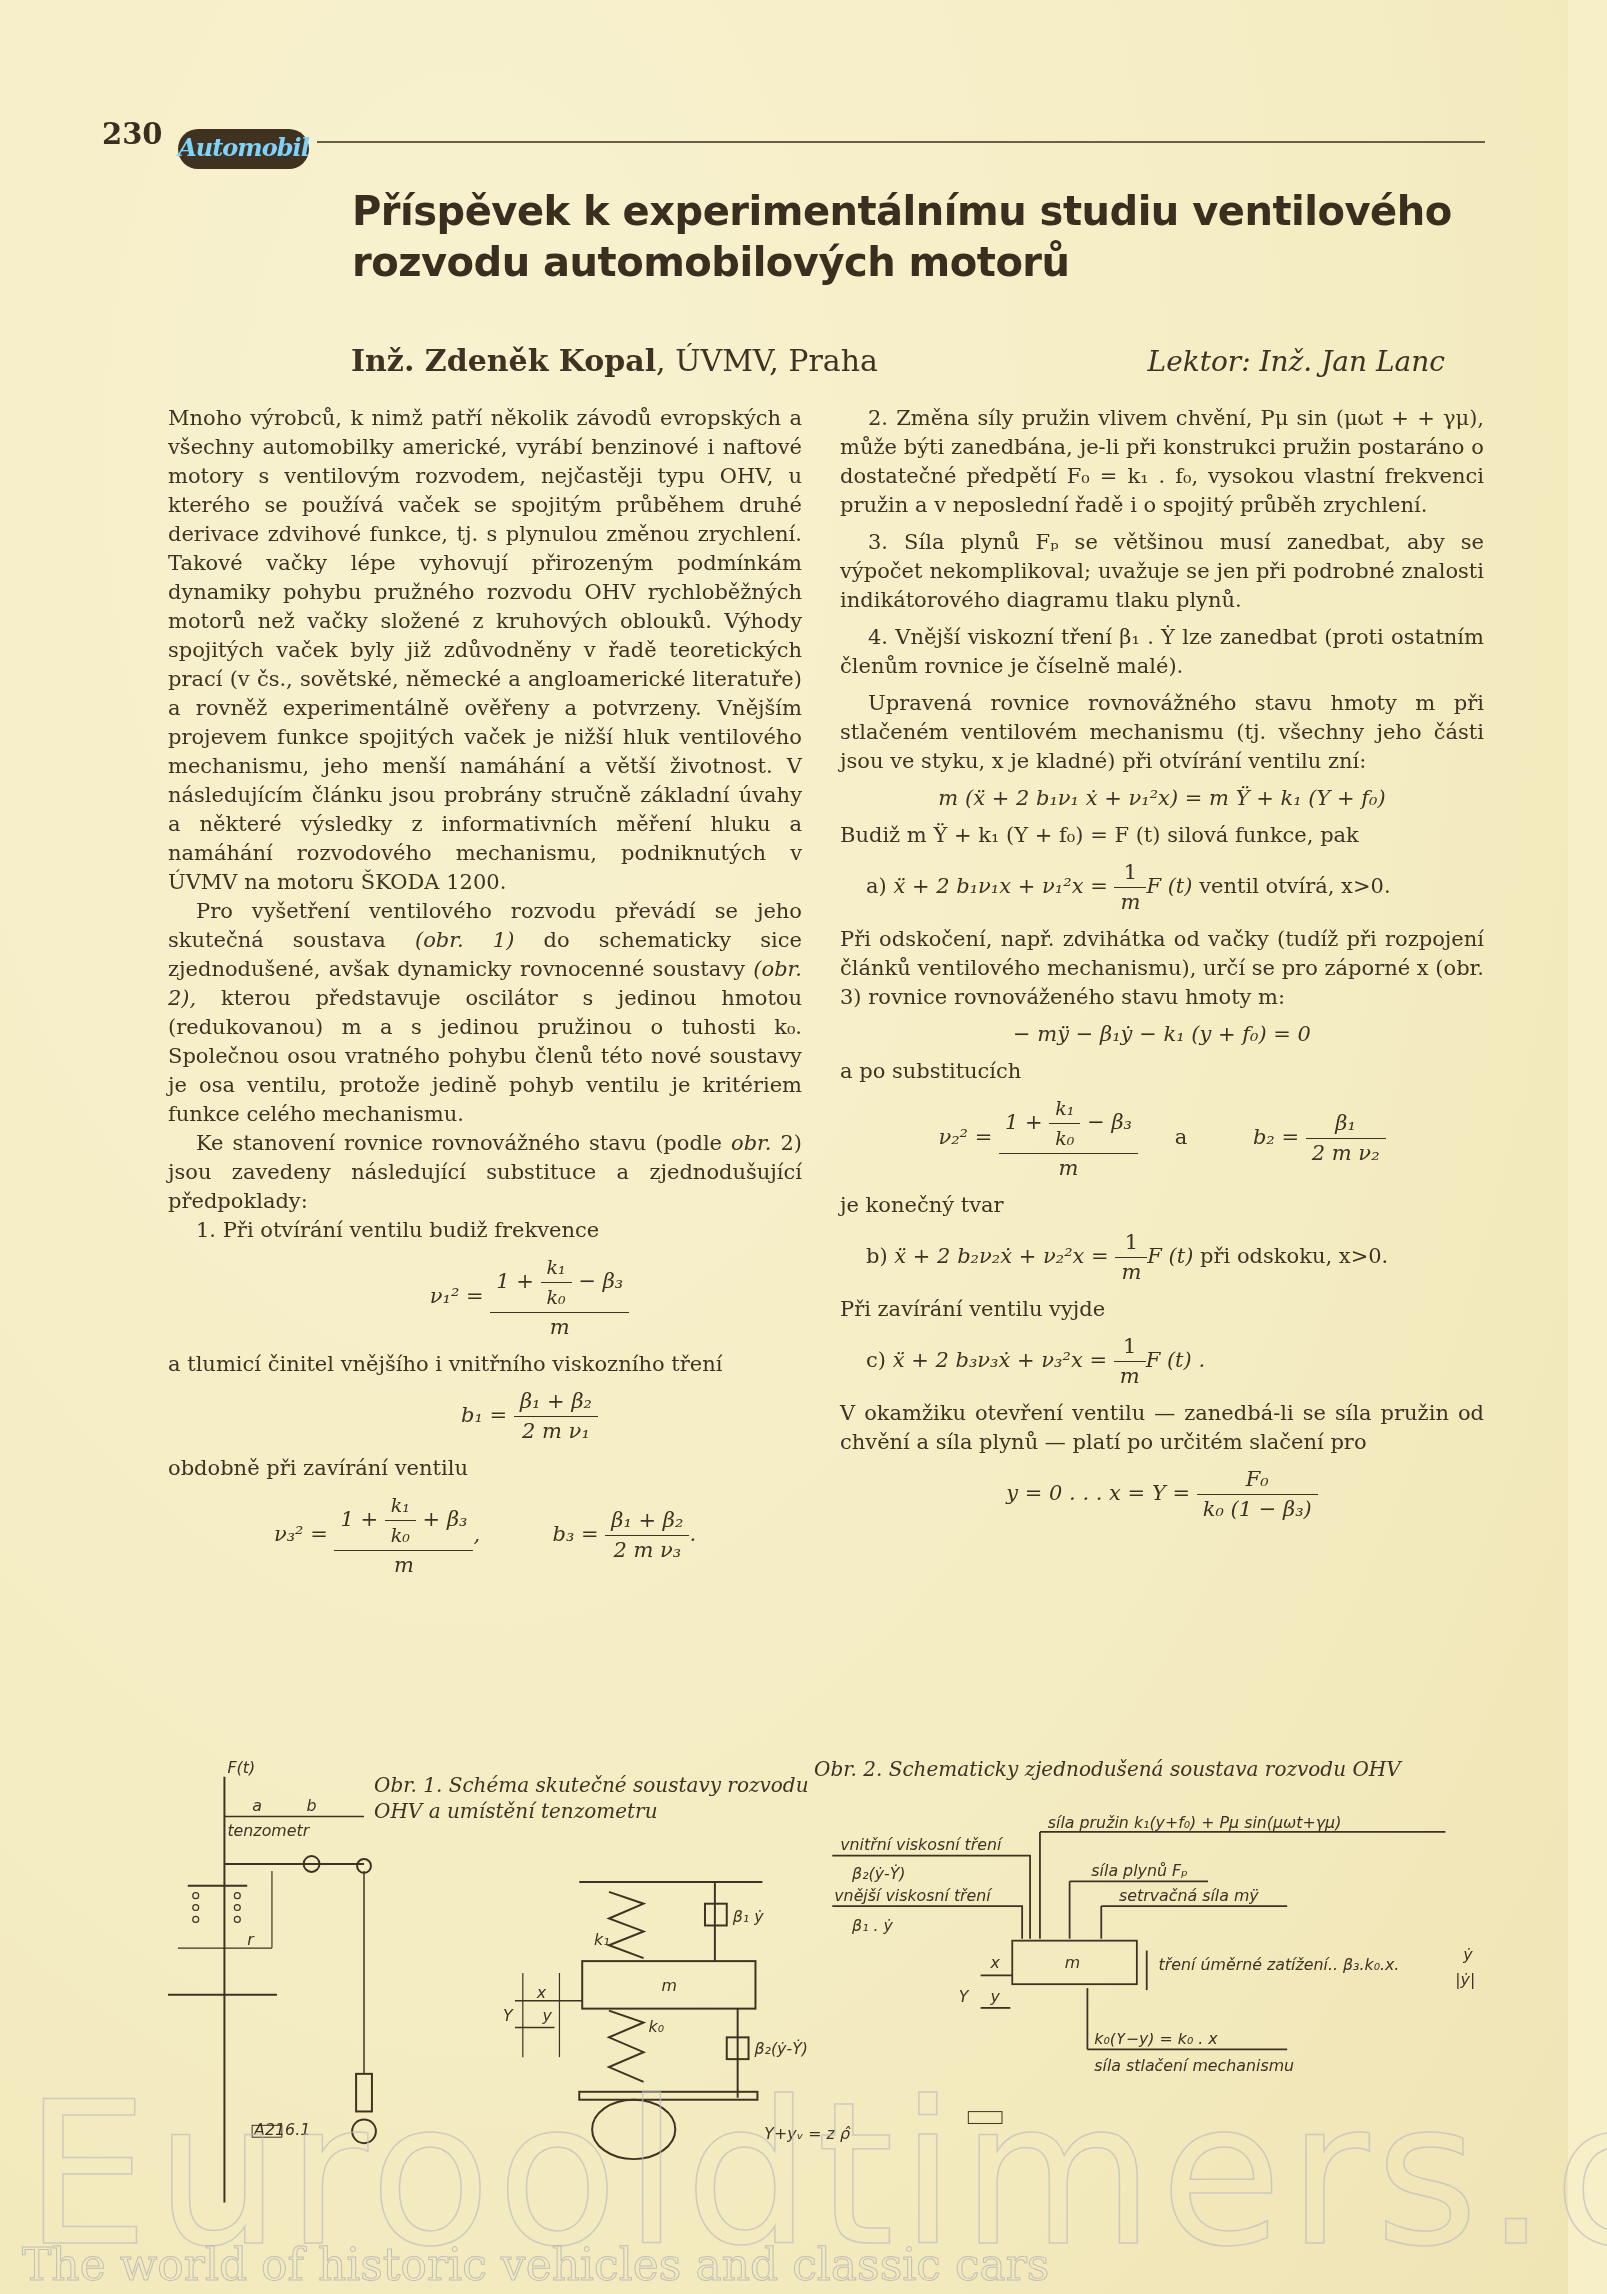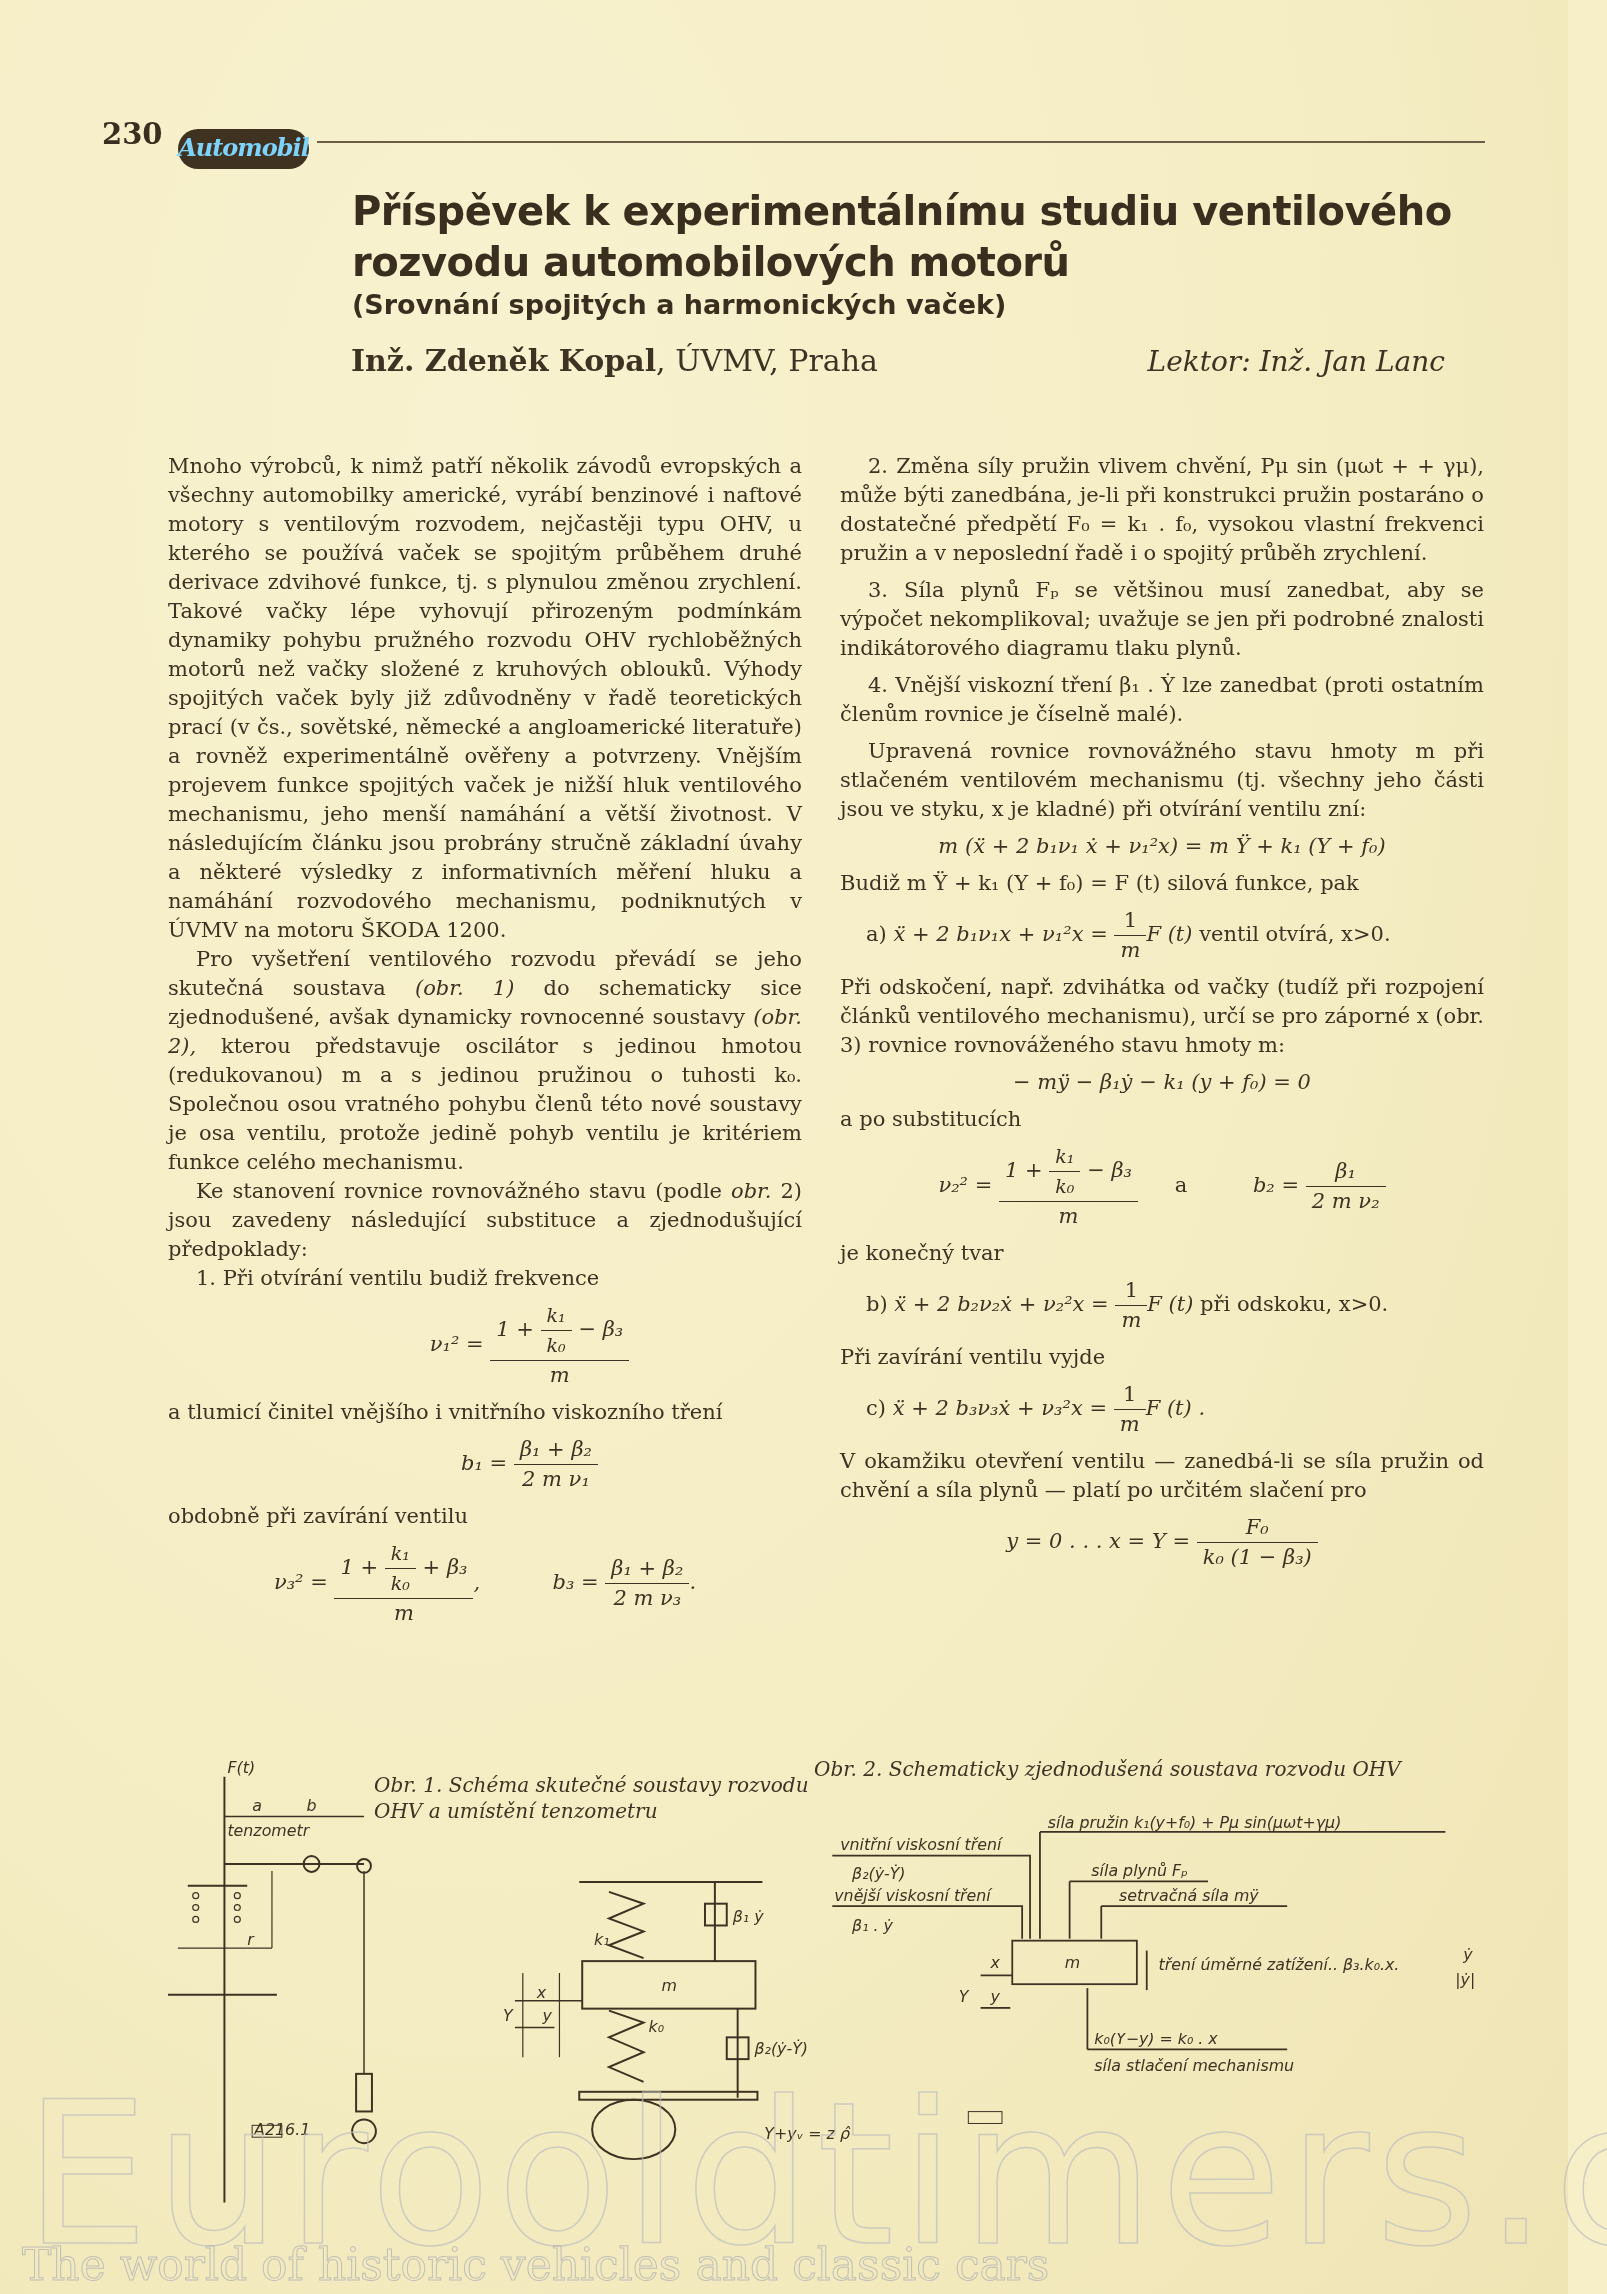--- a/index.html
+++ b/index.html
@@ -9,21 +9,21 @@
         background:radial-gradient(ellipse at 30% 20%,#f8f2d0 0%,#f4ecc2 60%,#efe4b4 100%);}
   .pgnum{position:absolute;left:102px;top:117px;font:bold 29px "DejaVu Serif",serif;color:#3a2e20;}
   .logo{position:absolute;left:178px;top:129px;width:131px;height:40px;border-radius:20px;background:#3f3220;
         color:#7dd3fc;font:italic bold 24px "DejaVu Serif",serif;text-align:center;line-height:38px;letter-spacing:-1px;}
   .rule{position:absolute;left:317px;top:141px;width:1168px;height:0;border-top:2px solid #6b5d48;}
   .title{position:absolute;left:352px;top:186px;width:1148px;font:bold 40px "DejaVu Sans",sans-serif;line-height:51px;color:#3a2e1f;letter-spacing:-0.5px;}
   .subtitle{position:absolute;left:352px;top:289px;font:bold 27px "DejaVu Sans",sans-serif;color:#3a2e1f;}
   .author{position:absolute;left:351px;top:343px;font-size:30px;}
   .author b{font-family:"DejaVu Serif",serif;}
   .lector{position:absolute;right:123px;top:345px;font-style:italic;font-size:28px;}
-  .col{position:absolute;font-size:21px;line-height:29px;text-align:justify;margin-top:48px;}
+  .col{position:absolute;font-size:21px;line-height:29px;text-align:justify;}
   .colL{left:168px;top:404px;width:634px;}
   .colR{left:840px;top:404px;width:644px;}
   .col p{margin:0;}
   .ind{text-indent:28px;}
   .gap{margin-top:8px!important;}
   .eq{text-align:center;font-style:italic;margin:8px 0;white-space:nowrap;}
   .frac{display:inline-block;vertical-align:middle;text-align:center;}
   .frac .num{display:block;border-bottom:1.5px solid #3e3222;padding:0 6px;}
   .frac .den{display:block;padding:0 6px;}
   .caption{position:absolute;font-style:italic;font-size:20px;line-height:26px;color:#3e3222;}
@@ -37,21 +37,20 @@
 </head>
 <body>
 
 <div class="page">
 
   <div class="pgnum">230</div>
   <div class="logo">Automobil</div>
   <div class="rule"></div>
 
   <div class="title">Příspěvek k experimentálnímu studiu ventilového rozvodu automobilových motorů</div>
-  <div class="subtitle">(Srovnání spojitých a harmonických vaček)</div>
   <div class="author">
     <b>Inž. Zdeněk Kopal</b><span>, ÚVMV, Praha</span>
   </div>
   <div class="lector">Lektor: Inž. Jan Lanc</div>
 
   <div class="col colL">
     <p>Mnoho výrobců, k nimž patří několik závodů evropských a všechny automobilky americké, vyrábí benzinové i naftové motory s ventilovým rozvodem, nejčastěji typu OHV, u kterého se používá vaček se spojitým průběhem druhé derivace zdvihové funkce, tj. s plynulou změnou zrychlení. Takové vačky lépe vyhovují přirozeným podmínkám dynamiky pohybu pružného rozvodu OHV rychloběžných motorů než vačky složené z kruhových oblouků. Výhody spojitých vaček byly již zdůvodněny v řadě teoretických prací (v čs., sovětské, německé a angloamerické literatuře) a rovněž experimentálně ověřeny a potvrzeny. Vnějším projevem funkce spojitých vaček je nižší hluk ventilového mechanismu, jeho menší namáhání a větší životnost. V následujícím článku jsou probrány stručně základní úvahy a některé výsledky z informativních měření hluku a namáhání rozvodového mechanismu, podniknutých v ÚVMV na motoru ŠKODA 1200.</p>
     <p class="ind"><span>Pro vyšetření ventilového rozvodu převádí se jeho skutečná soustava </span><i>(obr. 1)</i><span> do schematicky sice zjednodušené, avšak dynamicky rovnocenné soustavy </span><i>(obr. 2),</i><span> kterou představuje oscilátor s jedinou hmotou (redukovanou) m a s jedinou pružinou o tuhosti k₀. Společnou osou vratného pohybu členů této nové soustavy je osa ventilu, protože jedině pohyb ventilu je kritériem funkce celého mechanismu.</span></p>
     <p class="ind"><span>Ke stanovení rovnice rovnovážného stavu (podle </span><i>obr.</i><span> 2) jsou zavedeny následující substituce a zjednodušující předpoklady:</span></p>
     <p class="ind">1. Při otvírání ventilu budiž frekvence</p>

